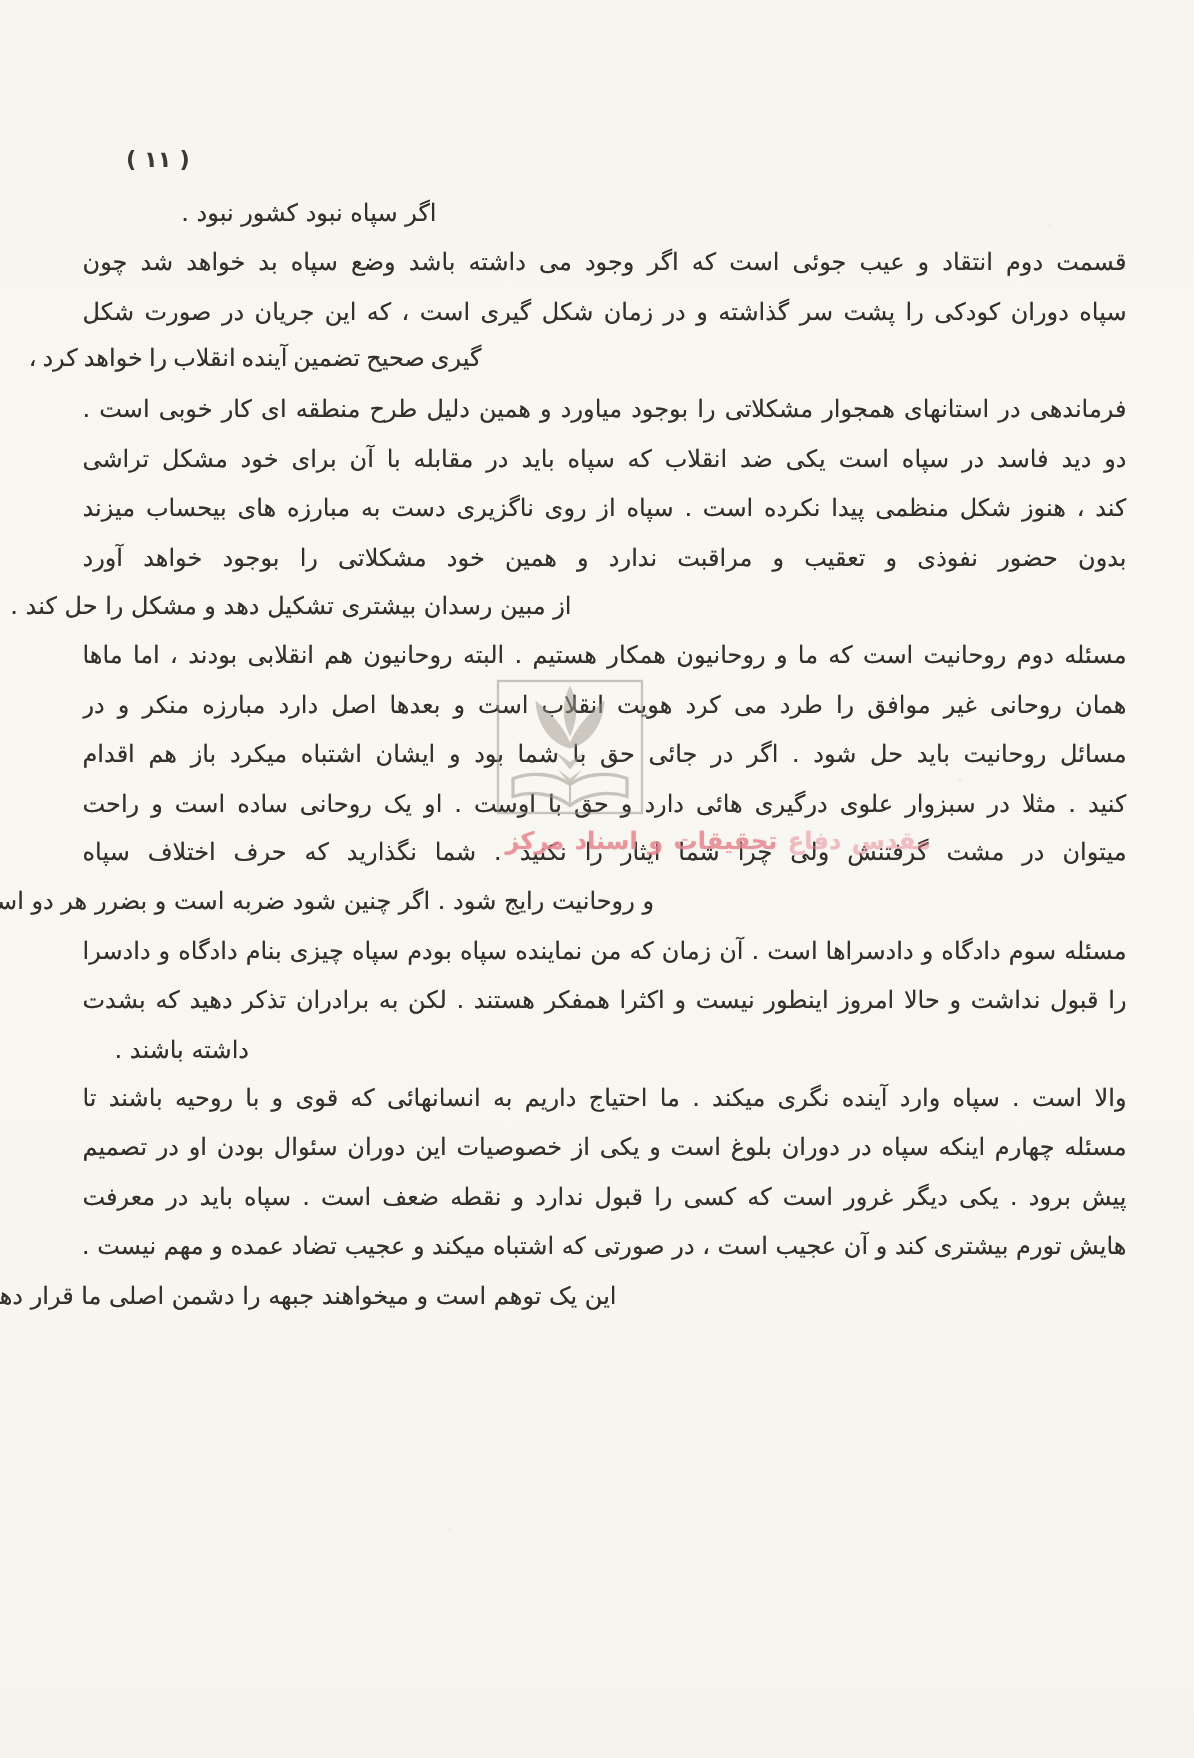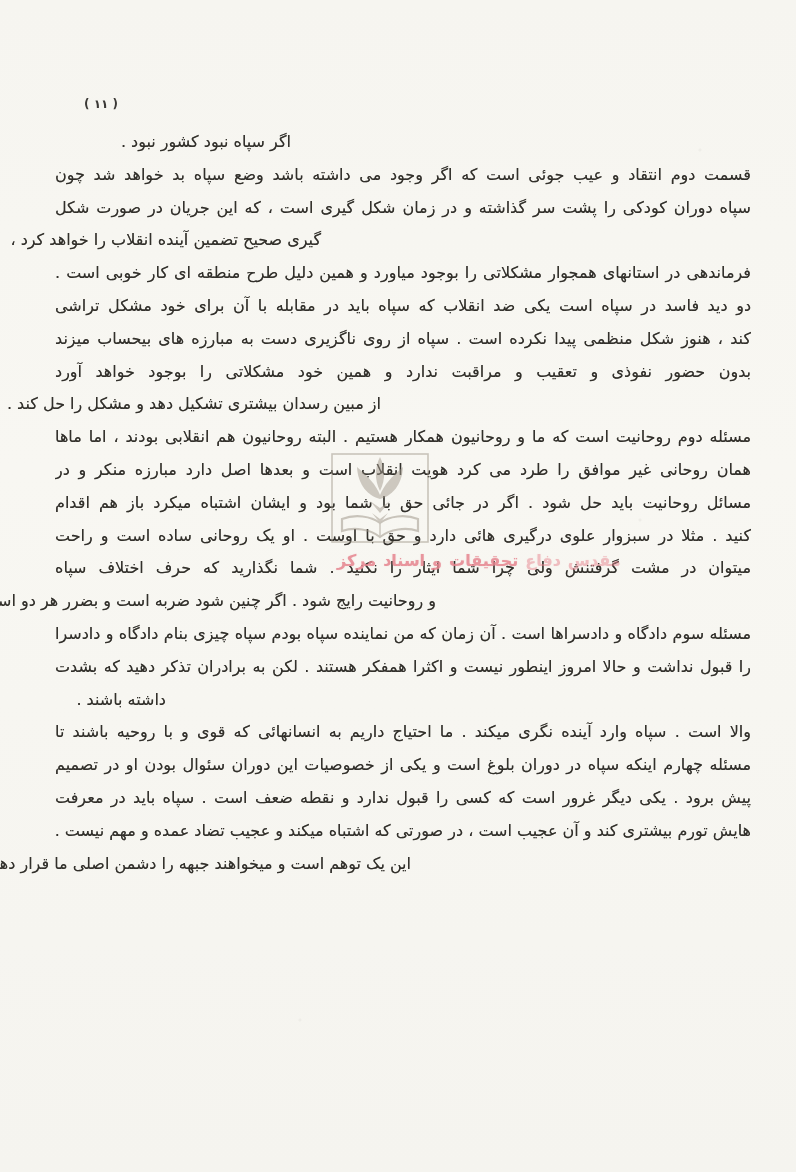--- a/index.html
+++ b/index.html
@@ -12,38 +12,38 @@
       radial-gradient(circle at 120px 300px, rgba(120,115,105,.08) 1px, transparent 2px),
       radial-gradient(circle at 640px 520px, rgba(120,115,105,.07) 1px, transparent 2px),
       radial-gradient(circle at 300px 1020px, rgba(120,115,105,.06) 1px, transparent 2px),
       radial-gradient(circle at 700px 150px, rgba(120,115,105,.06) 1px, transparent 2px),
       linear-gradient(180deg, #f6f5f0 0%, #f8f7f2 40%, #f5f4ef 100%);
     overflow:hidden;
     font-family:"DejaVu Sans", sans-serif;
   }
   .page-number {
     position:absolute; top:97px; left:84px;
-    font-size:12px; color:#3b3936; letter-spacing:3px;
+    font-size:15px; color:#3b3936; letter-spacing:3px;
     font-weight:bold;
   }
   .text-block {
     position:absolute; top:126px; left:55px; width:696px;
     direction:rtl; color:#32302b; font-size:16px;
   }
   .line {
     height:32.8px; line-height:32.8px;
     white-space:nowrap; 
     text-shadow:0 0 .4px rgba(50,48,43,.55);
   }
   .line.justify {
     text-align:justify; text-align-last:justify;
     overflow:hidden; width:100%;
   }
   .line.l2  { margin-right:460px; }
-  .line.l5  { margin-right:430px; }
+  .line.l5  { margin-right:430px;font-family:Liberation Serif, serif; }
   .line.l11 { margin-right:370px; }
   .line.l17 { margin-right:315px; }
   .line.l20 { margin-right:585px; }
   .line.l25 { margin-right:340px; }
   .watermark-logo {
     position:absolute; left:330px; top:449px;
     width:101px; height:97px;
     opacity:.5; pointer-events:none;
   }
   .watermark-text {

